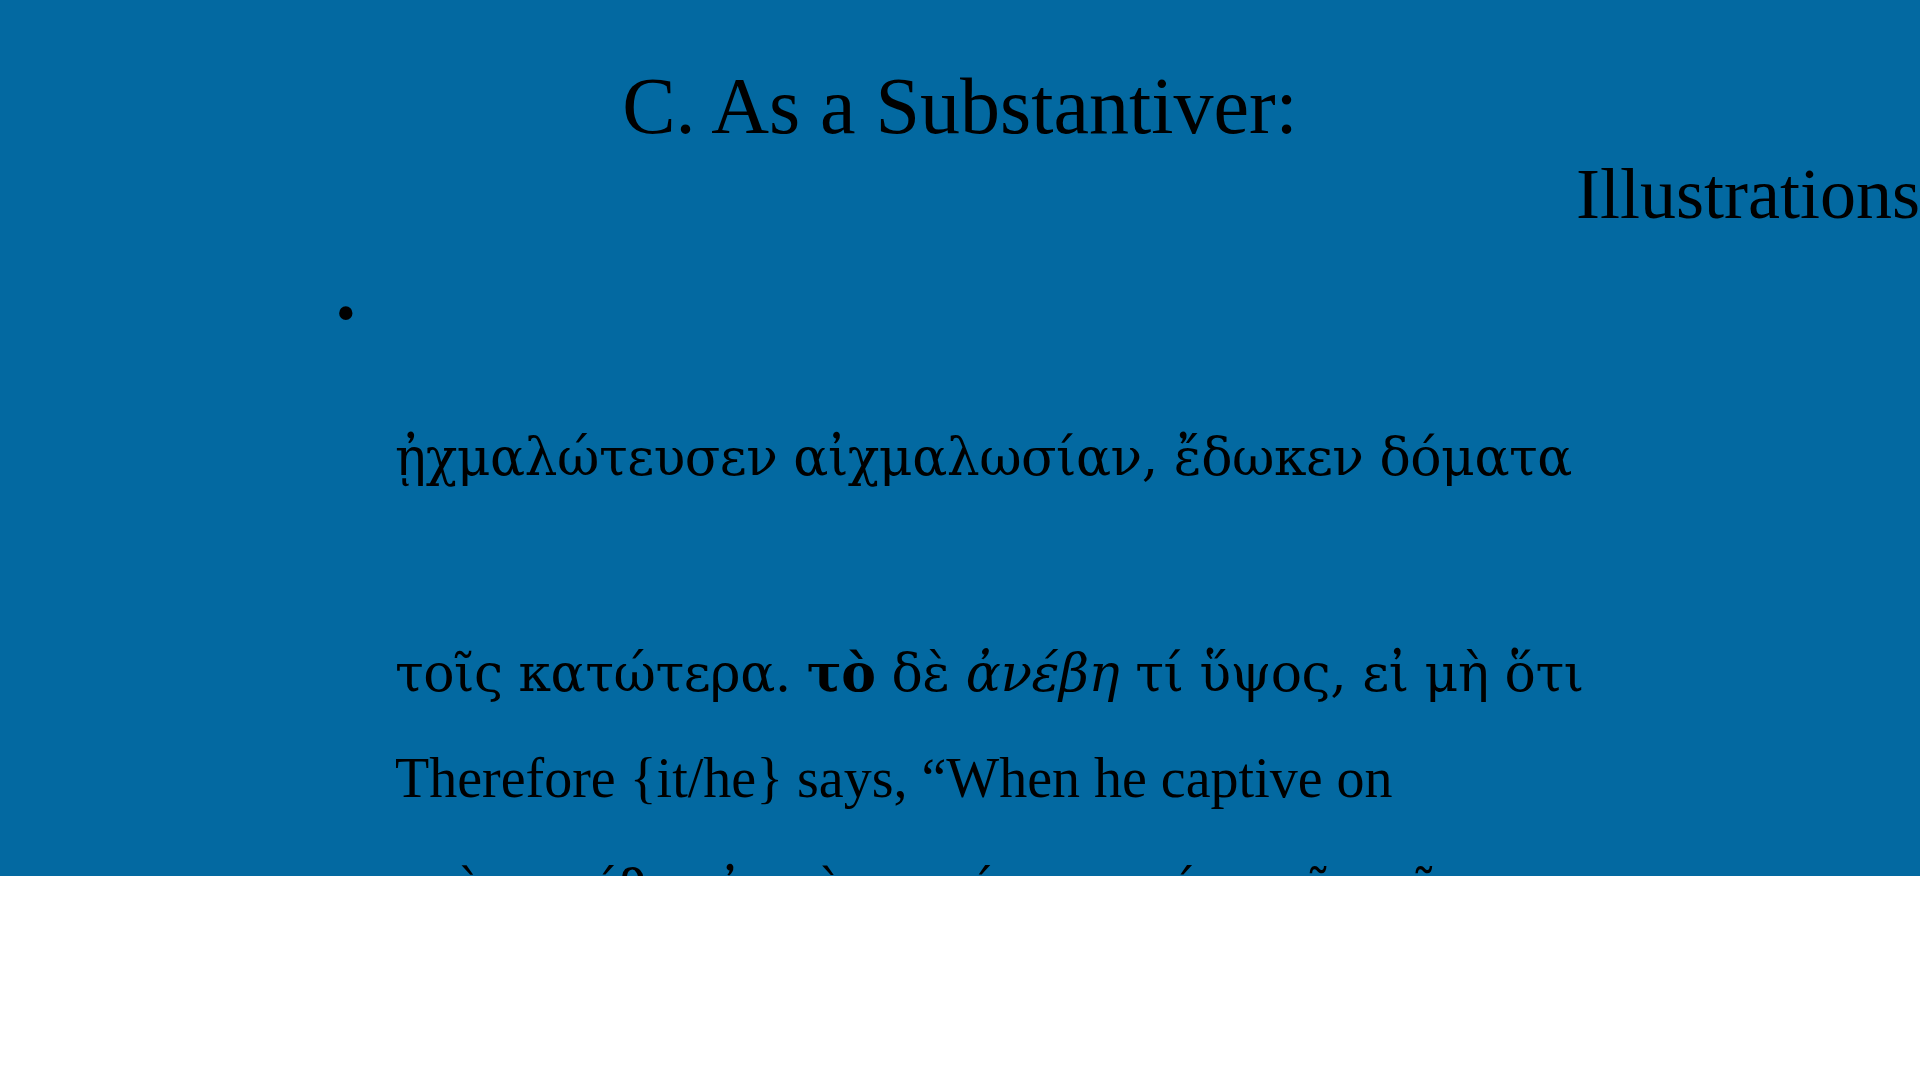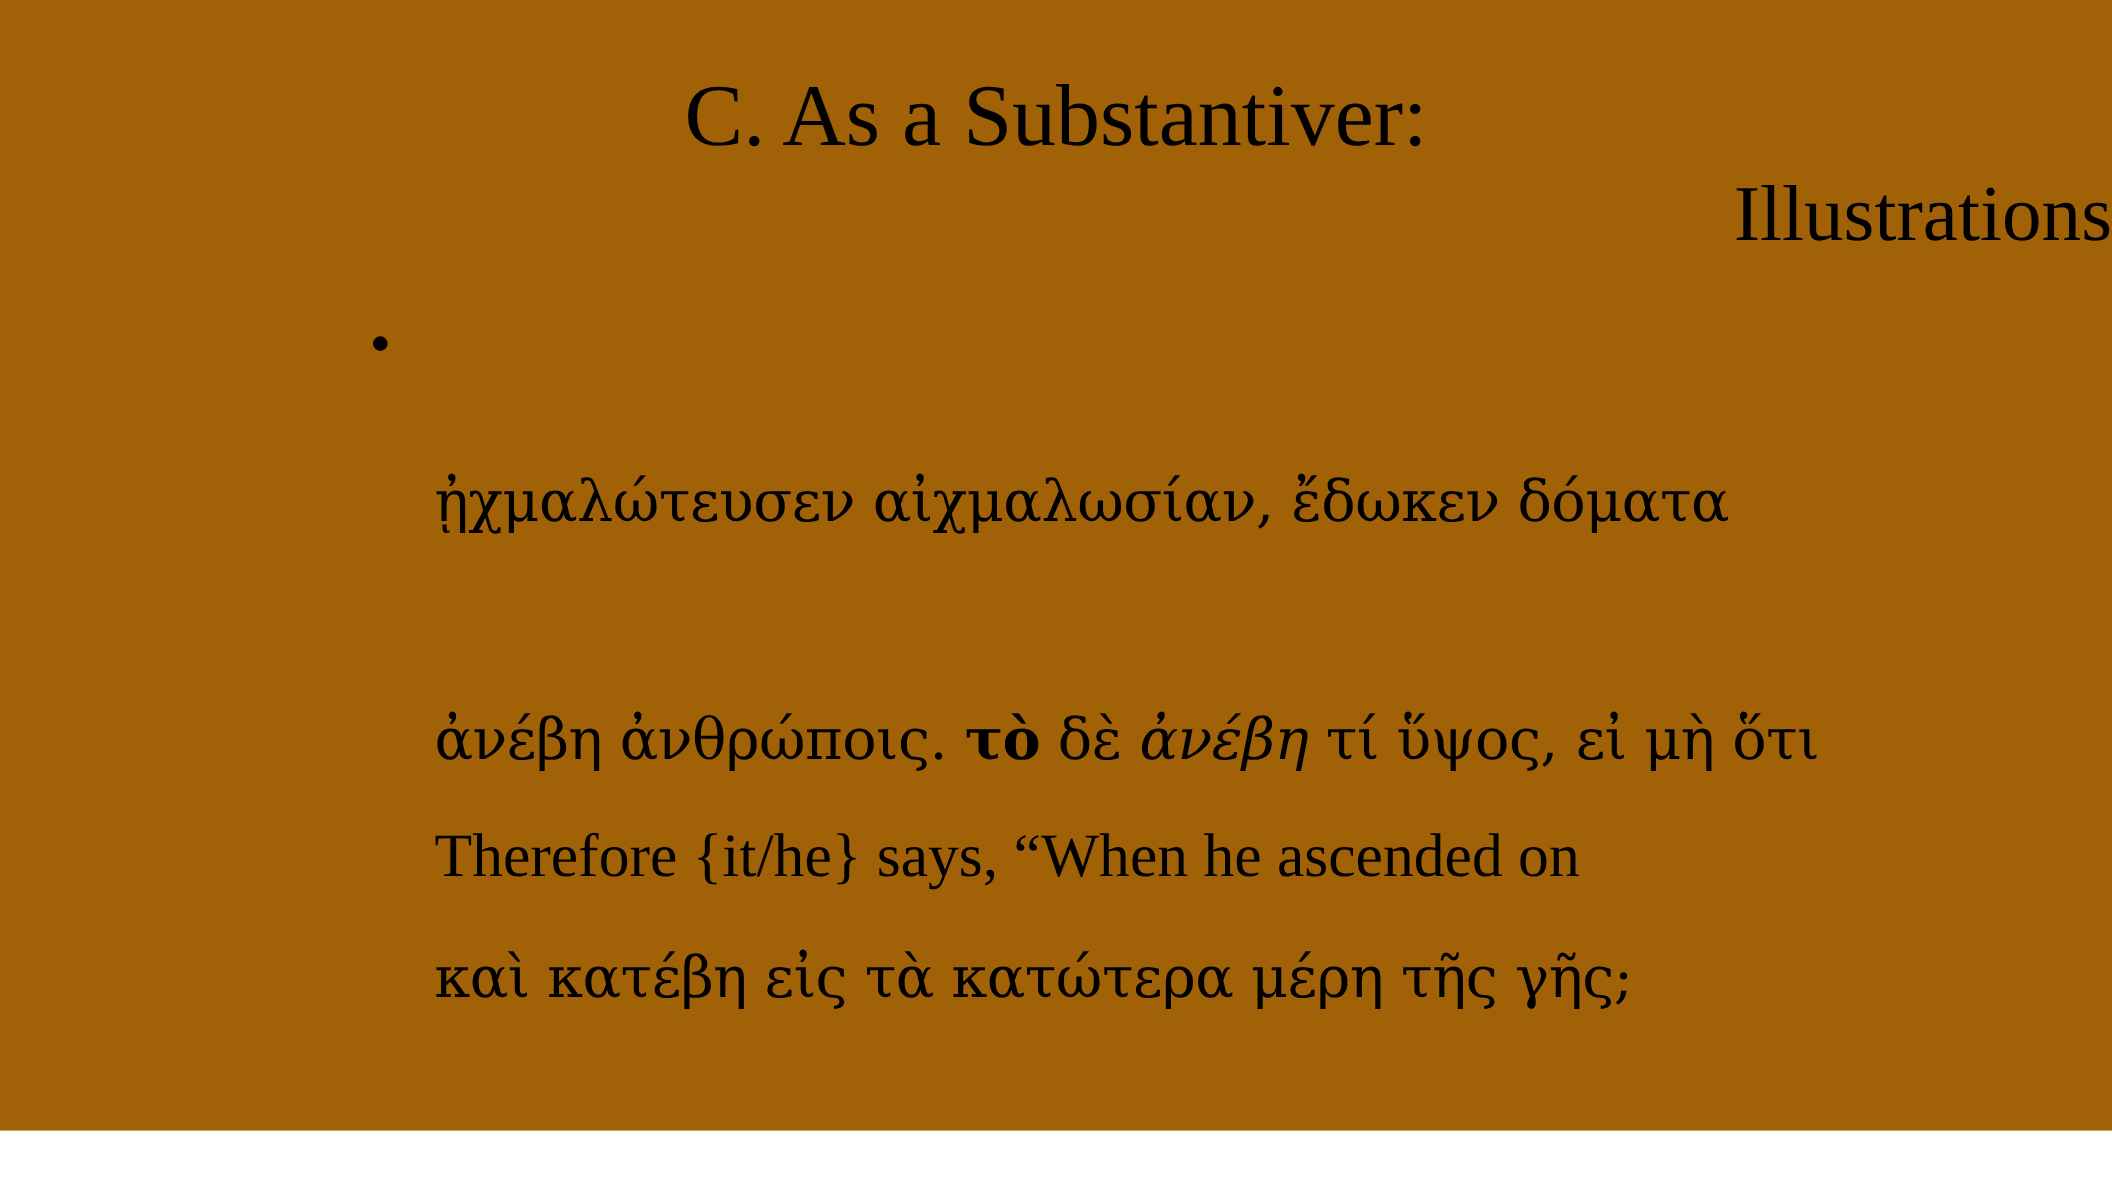--- a/index.html
+++ b/index.html
@@ -3,22 +3,22 @@
 <meta charset="utf-8">
 <style>
   html, body {
     margin: 0;
     padding: 0;
     background: #ffffff;
   }
   .slide {
     position: relative;
     width: 1920px;
-    height: 1028px;
-    background: #a16207;
+    height: 876px;
+    background: #0369a1;
     color: #000000;
     font-family: "Liberation Serif", "DejaVu Serif", serif;
     overflow: hidden;
   }
   .title-line1 {
     position: absolute;
     top: 66px;
     left: 0;
     width: 100%;
     text-align: center;
@@ -71,24 +71,24 @@
 <div class="slide">
 
   <div class="title-line1">C. As a Substantiver:</div>
 
   <div class="title-line2">Illustrations</div>
 
   <div class="bullet-marker">•</div>
 
   <div class="greek-block">
     <div class="line">ᾐχμαλώτευσεν αἰχμαλωσίαν, ἔδωκεν δόματα</div>
-    <div class="line"><span>ἀνέβη ἀνθρώποις. </span><span class="b">τὸ</span><span> δὲ </span><span class="i">ἀνέβη</span><span> τί ὕψος, εἰ μὴ ὅτι</span></div>
+    <div class="line"><span>τοῖς κατώτερα. </span><span class="b">τὸ</span><span> δὲ </span><span class="i">ἀνέβη</span><span> τί ὕψος, εἰ μὴ ὅτι</span></div>
     <div class="line">καὶ κατέβη εἰς τὰ κατώτερα μέρη τῆς γῆς;</div>
   </div>
 
   <div class="english-block">
-    <div class="line">Therefore {it/he} says, “When he ascended on</div>
+    <div class="line">Therefore {it/he} says, “When he captive on</div>
     
     
     
   </div>
 
 </div>
 
 </body></html>

